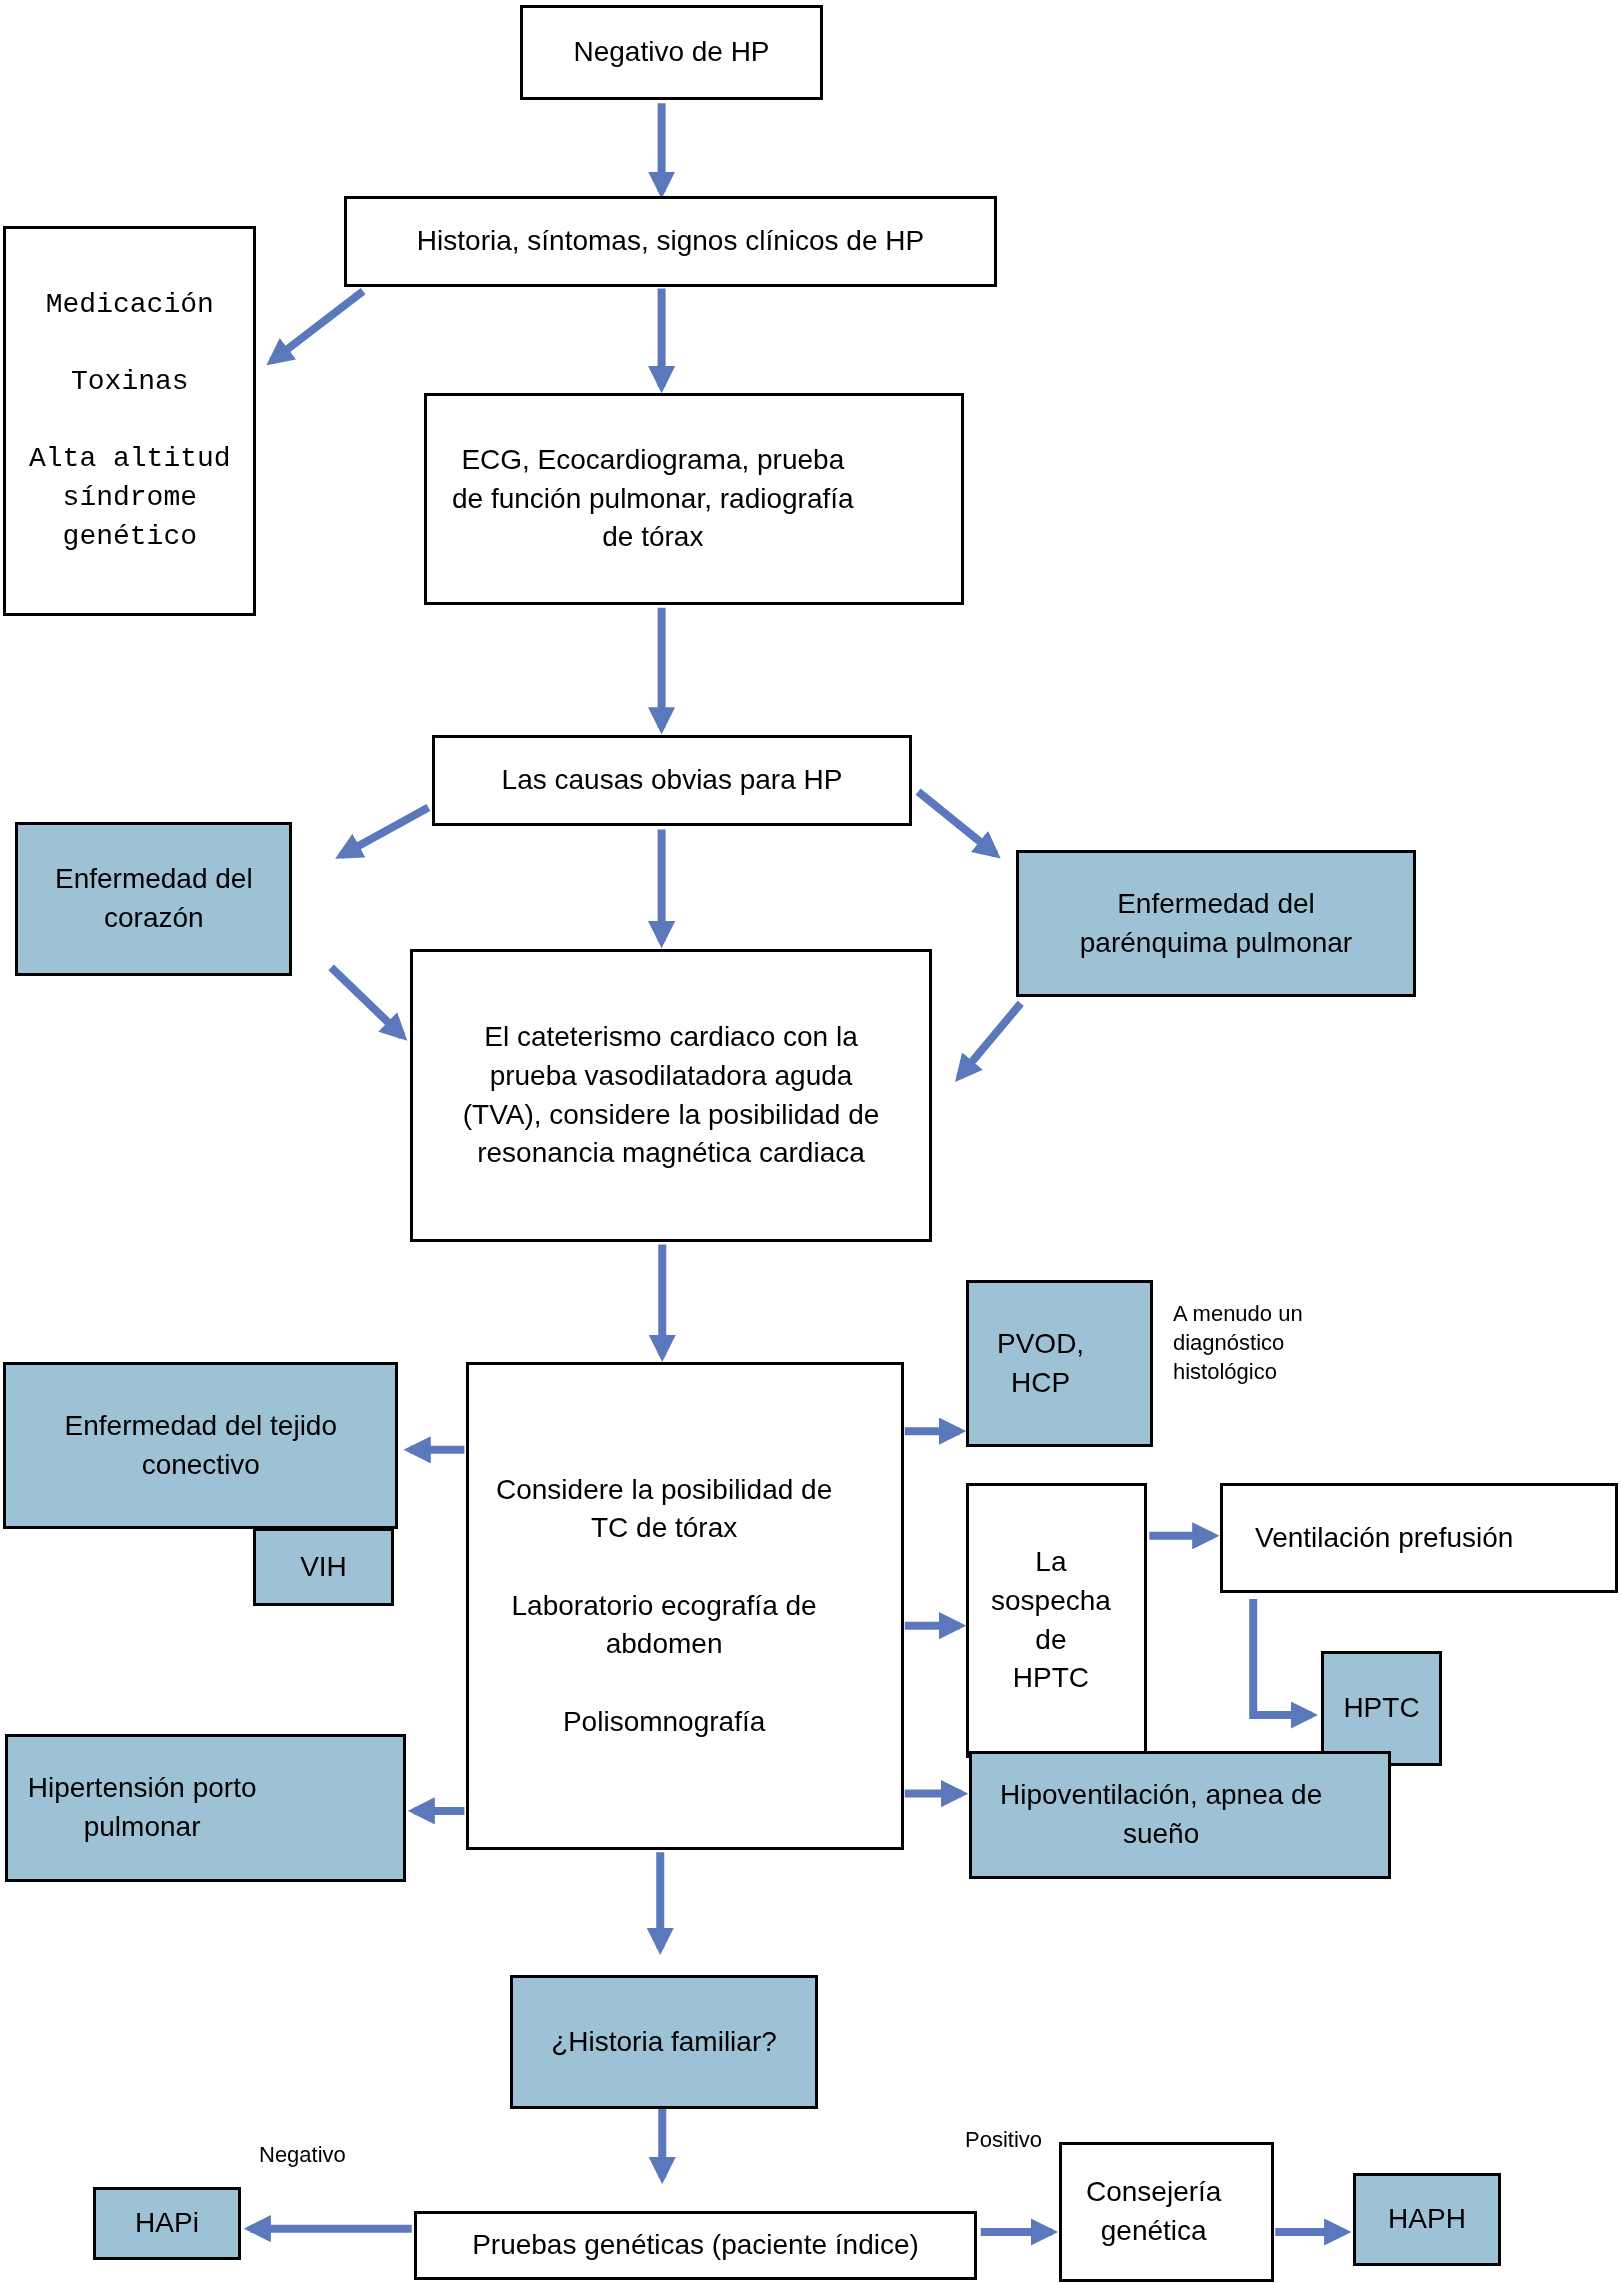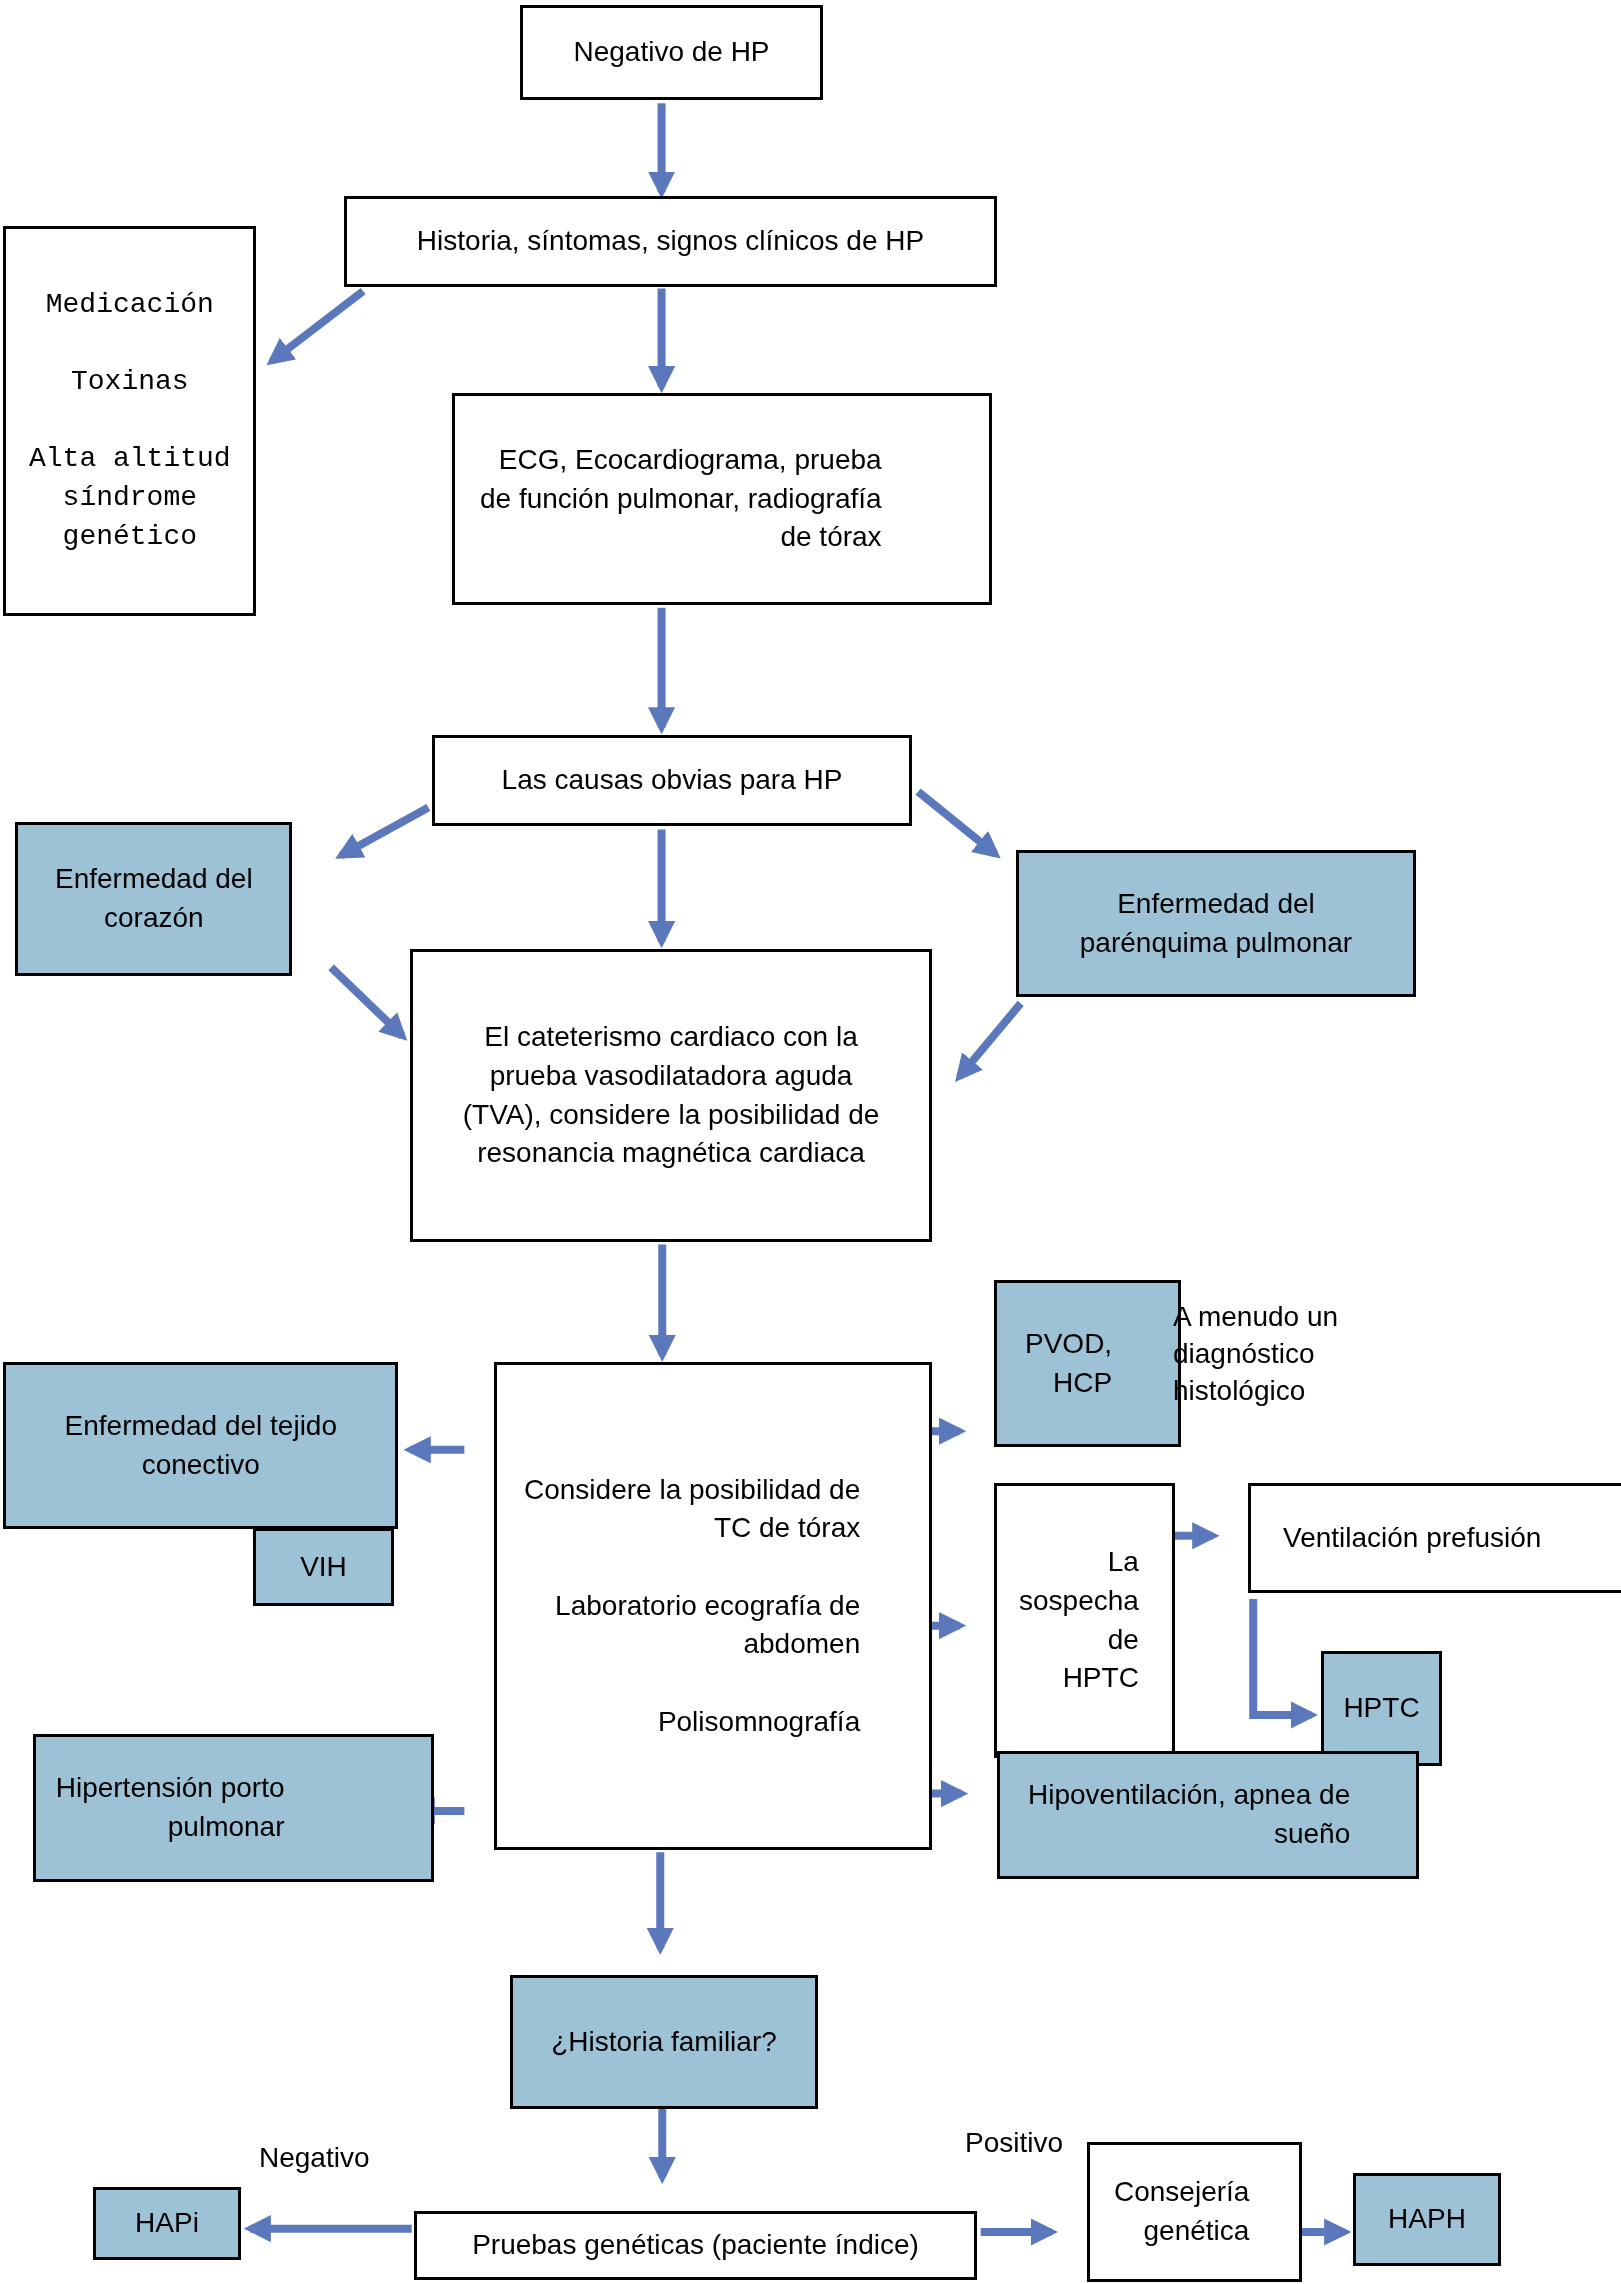--- a/index.html
+++ b/index.html
@@ -17,24 +17,24 @@
     border:3.3px solid #000;
     display:flex;
     align-items:center;
     font-size:28px;
     line-height:1.38;
     white-space:pre-line;
   }
   .node.white{background:#ffffff;}
   .node.blue{background:#9dc2d5;}
   .ta-c{justify-content:center;text-align:center;}
-  .ta-l{justify-content:flex-start;text-align:right;margin-left:28px;}
+  .ta-l{justify-content:flex-start;text-align:center;}
   .plain-text{
     position:absolute;
-    font-size:28px;
+    font-size:22px;
     line-height:1.32;
     white-space:pre-line;
   }
   #arrows{position:absolute;left:0;top:0;width:1621px;height:2284px;pointer-events:none;}
 </style>
 </head>
 <body>
 
 <div id="canvas">
 

